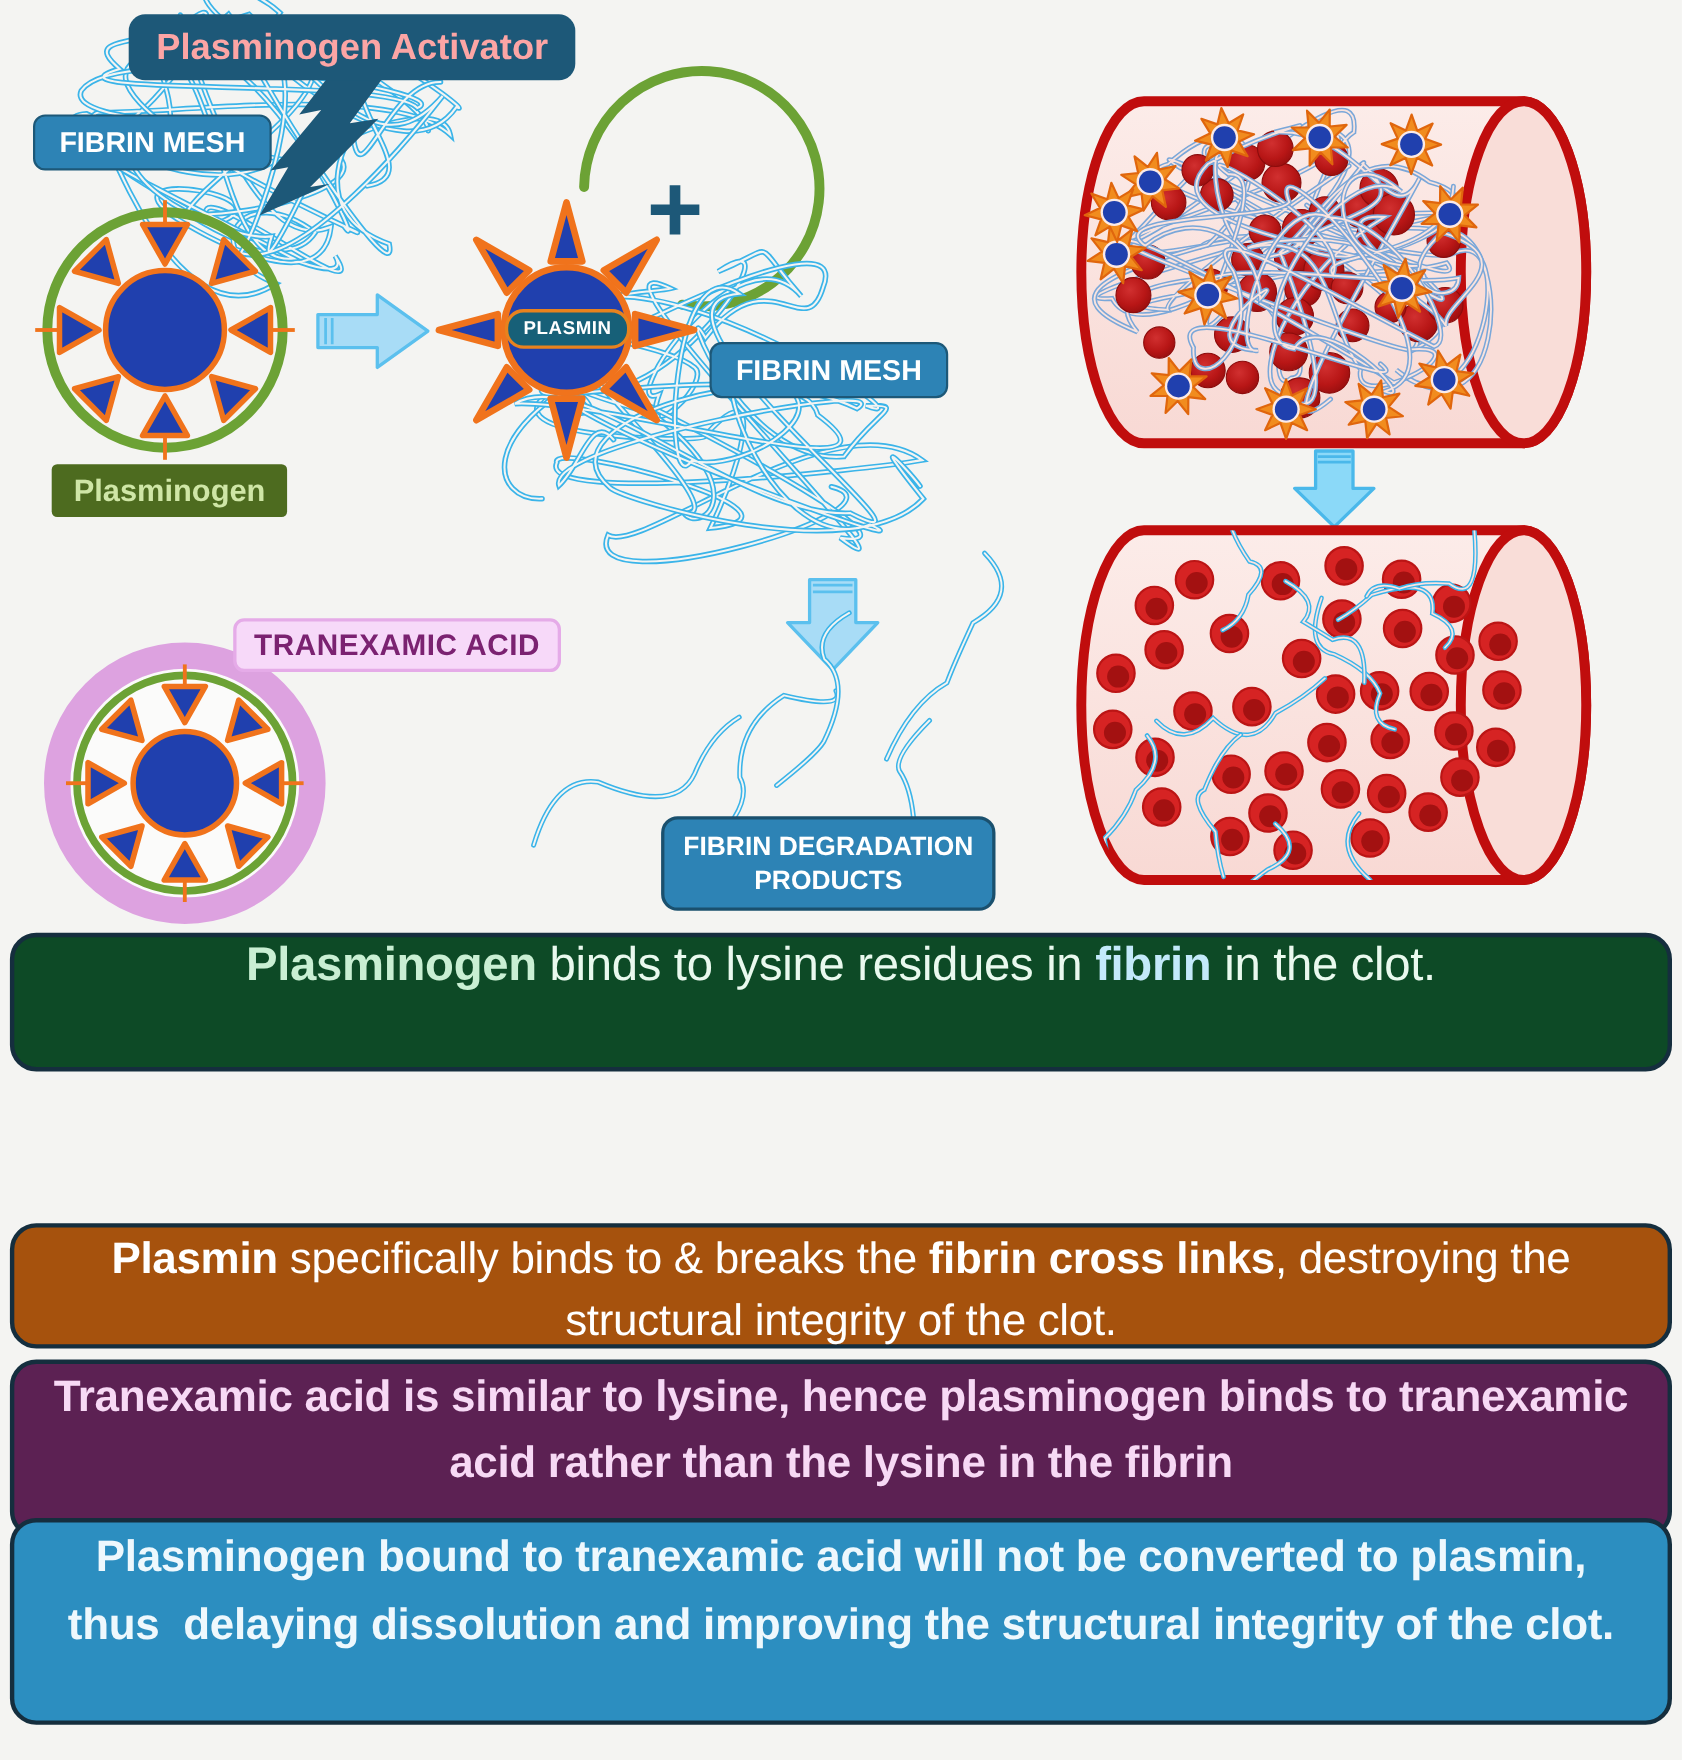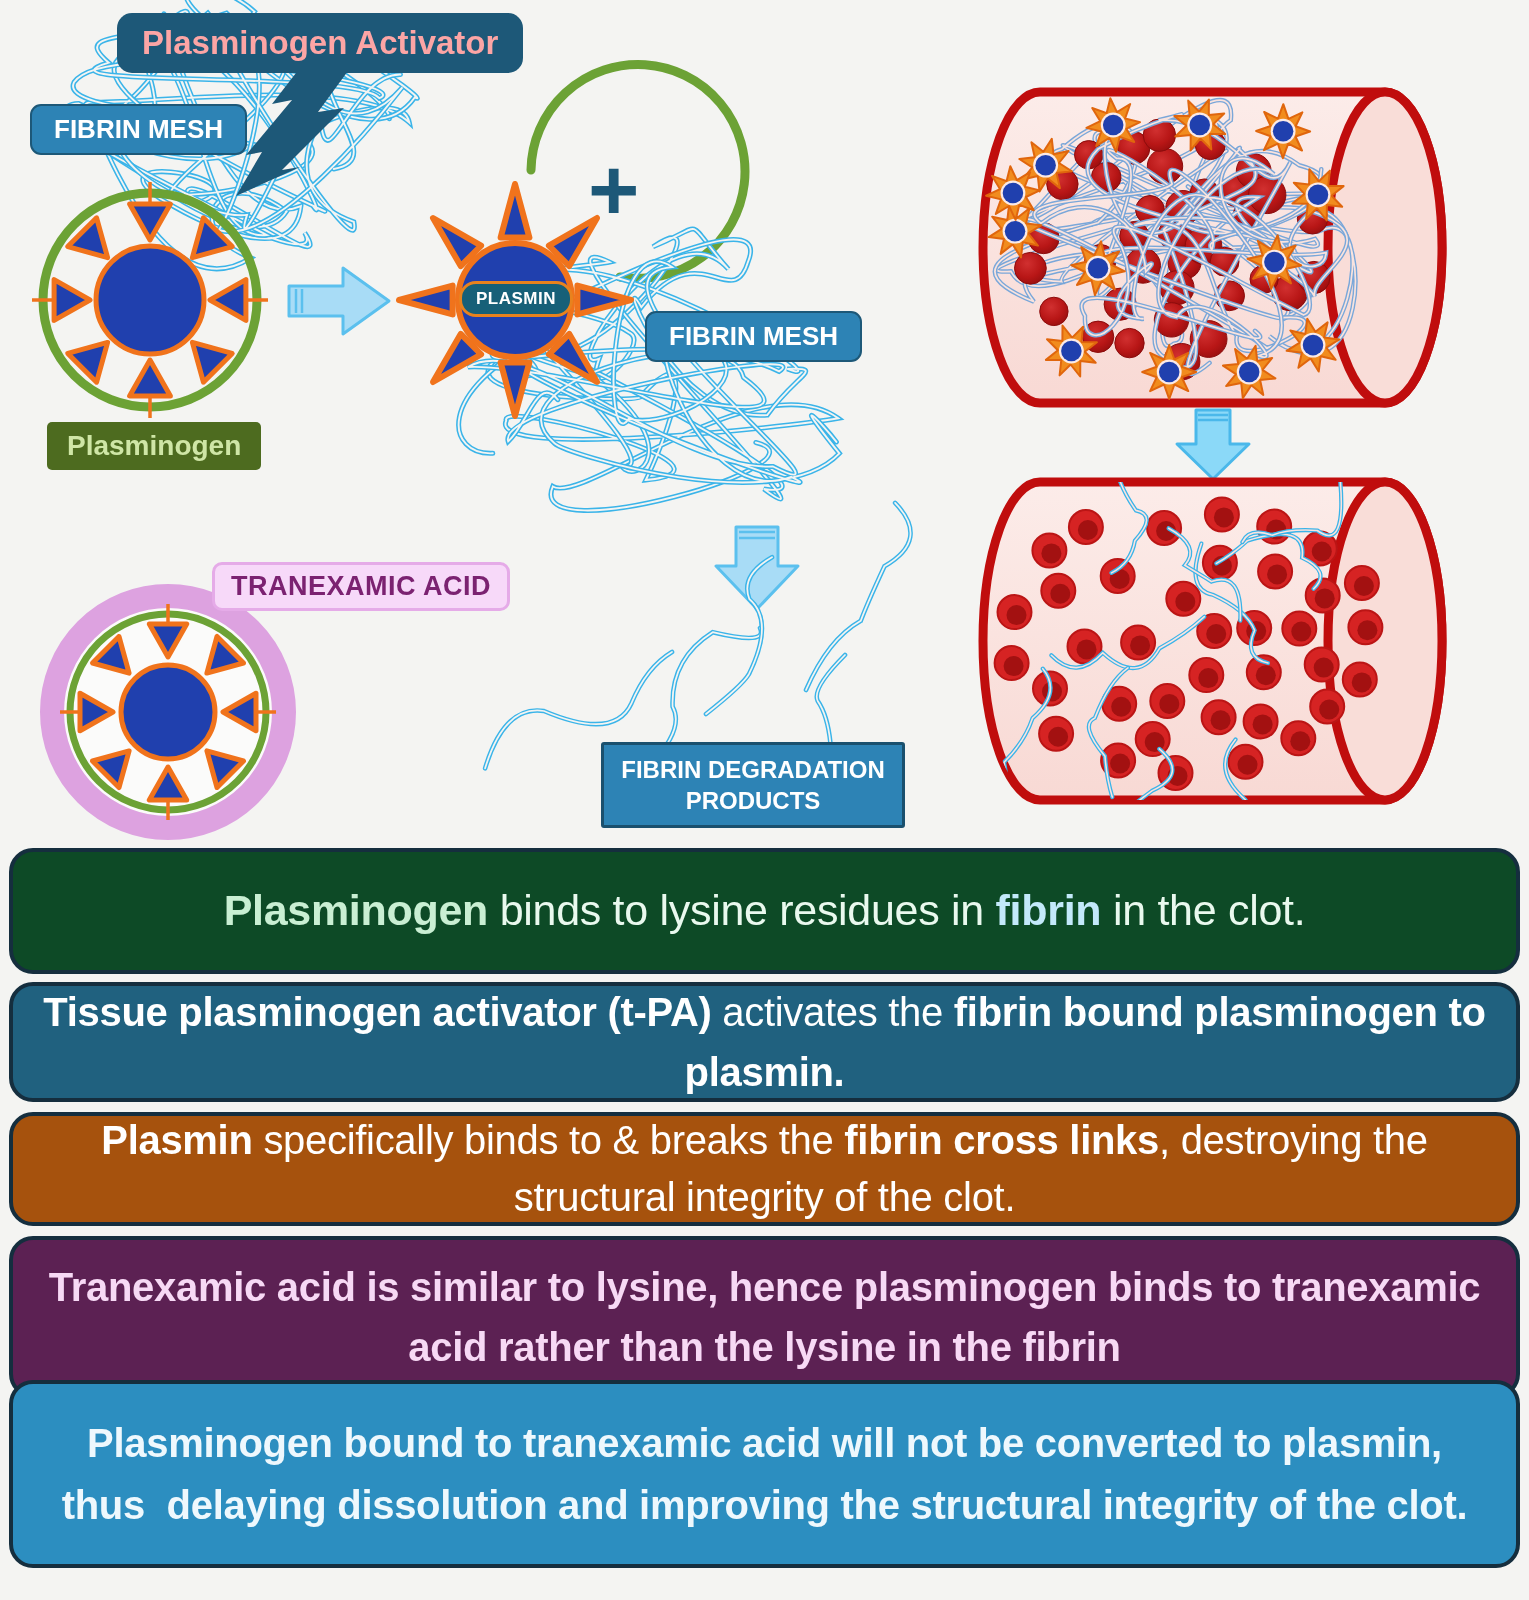--- a/index.html
+++ b/index.html
@@ -18,25 +18,25 @@
                    background:var(--label-green-bg);padding:8px 20px;border-radius:5px;}
   #lbl-plasmin{left:459px;top:281px;font-size:17px;letter-spacing:.5px;color:#fff;
                background:var(--plasmin-box);border:3px solid var(--plasmin-box-border);
                border-radius:17px;padding:5px 14px;}
   #lbl-plus{left:588px;top:146px;font-size:88px;font-weight:900;color:var(--dark-teal);
             line-height:1;background:transparent;}
   #lbl-tranexamic{left:212px;top:562px;font-size:27px;color:var(--pink-label-text);
                   background:var(--pink-label-bg);border:3px solid var(--pink-label-border);
                   border-radius:10px;padding:6px 16px;letter-spacing:.5px;}
   #lbl-fdp{left:601px;top:742px;width:304px;font-size:24px;color:#fff;background:var(--label-blue);
-           border:3px solid #1a506e;border-radius:3px;padding:9px 10px;text-align:center;
+           border:3px solid #1a506e;border-radius:15px;padding:9px 10px;text-align:center;
            white-space:normal;line-height:1.3;}
 
   .banner{position:absolute;left:9px;right:9px;border-radius:24px;border:4px solid var(--banner-border,#152e3e);
-          display:flex;align-items:center;justify-content:center;text-align:center;
+          display:flex;align-items:flex-start;justify-content:center;text-align:center;
           padding:0 28px;box-sizing:border-box;color:#fff;}
   .banner p{margin:0;line-height:1.5;letter-spacing:-0.3px;}
   .banner .bold{font-weight:700;}
   .banner .reg{font-weight:400;}
   #banner-1{top:848px;height:126px;background:var(--banner1-bg);color:var(--banner1-text);font-size:43px;}
   #banner-1 p{line-height:1.2;}
   #banner-2{top:982px;height:120px;background:var(--banner2-bg);font-size:40px;}
   #banner-3{top:1112px;height:114px;background:var(--banner3-bg);font-size:40px;}
   #banner-3 p{line-height:1.42;}
   #banner-4{top:1236px;height:162px;background:var(--banner4-bg);color:var(--banner4-text);font-size:40px;}
@@ -356,23 +356,20 @@
   <div class="dlabel" id="lbl-plasmin">PLASMIN</div>
   <div class="dlabel" id="lbl-plus">+</div>
   <div class="dlabel" id="lbl-fibrin2">FIBRIN MESH</div>
   <div class="dlabel" id="lbl-tranexamic">TRANEXAMIC ACID</div>
   <div class="dlabel" id="lbl-fdp">FIBRIN DEGRADATION PRODUCTS</div>
 
   <div class="banner" id="banner-1">
     <p><span class="bold hl-green">Plasminogen</span><span class="reg"> binds to lysine residues in </span><span class="bold hl-blue">fibrin</span><span class="reg"> in the clot.</span></p>
   </div>
 
-  <div class="banner" id="banner-2">
-    <p><span class="bold">Tissue plasminogen activator (t-PA)</span><span class="reg"> activates the </span><span class="bold">fibrin bound plasminogen to plasmin.</span></p>
-  </div>
 
   <div class="banner" id="banner-3">
     <p><span class="bold">Plasmin</span><span class="reg"> specifically binds to &amp; breaks the </span><span class="bold">fibrin cross links</span><span class="reg">, destroying the structural integrity of the clot.</span></p>
   </div>
 
   <div class="banner" id="banner-4">
     <p><span class="bold">Tranexamic acid is similar to lysine, hence plasminogen binds to tranexamic acid rather than the lysine in the fibrin</span></p>
   </div>
 
   <div class="banner" id="banner-5">

